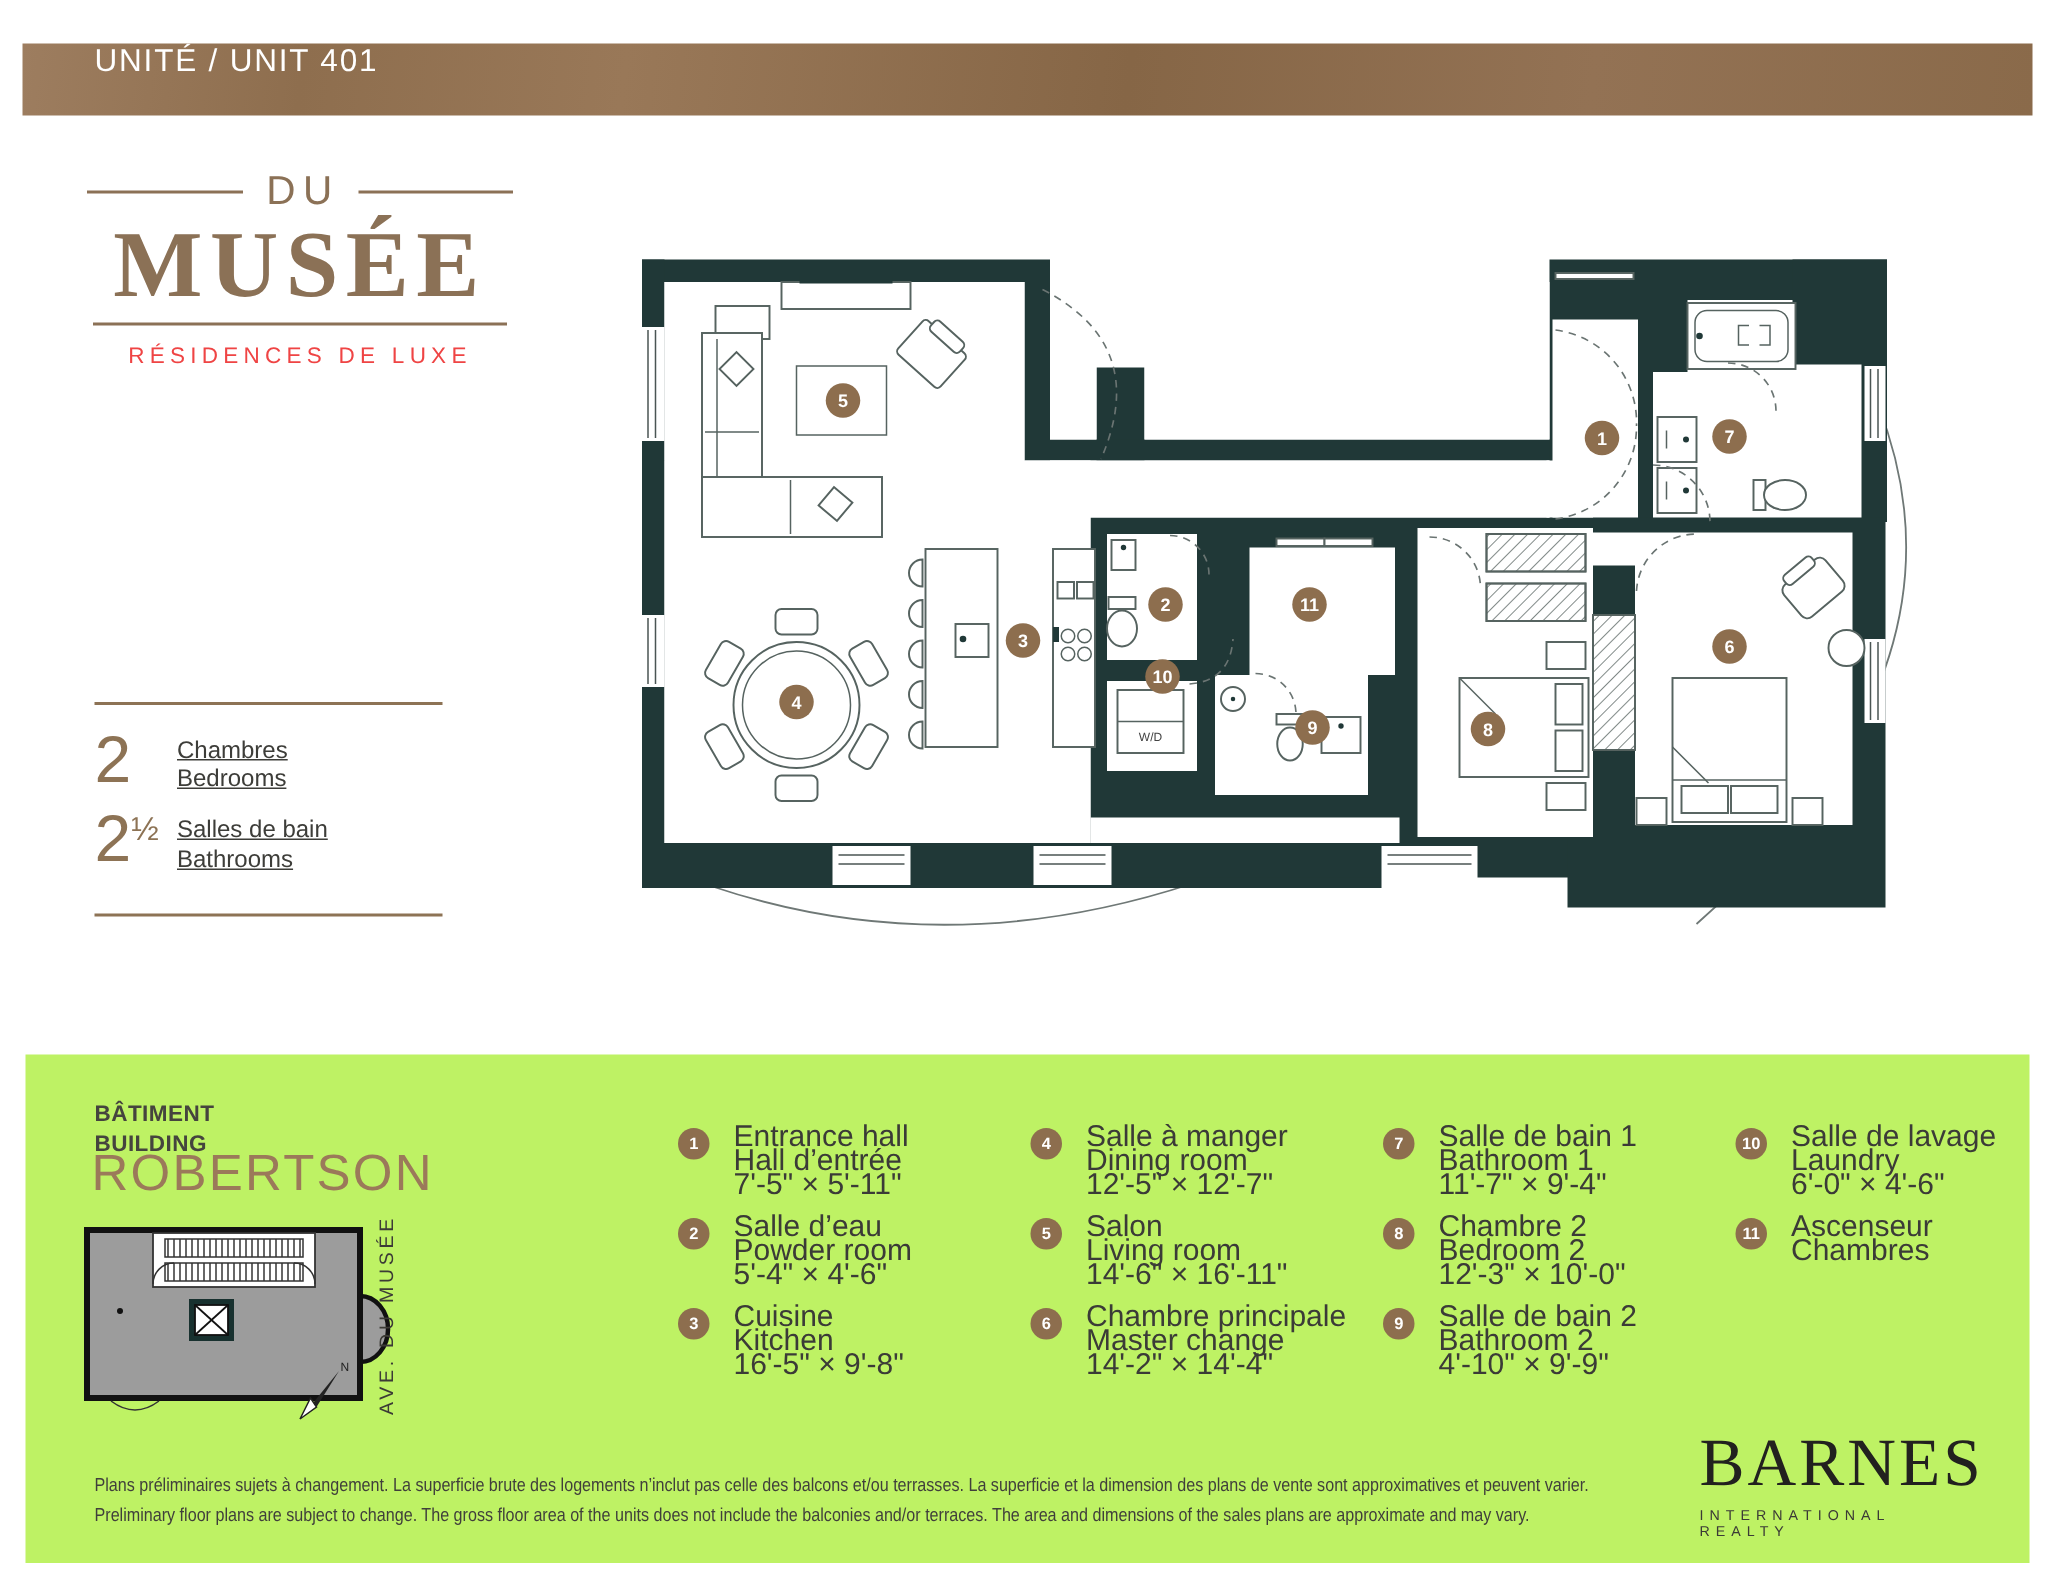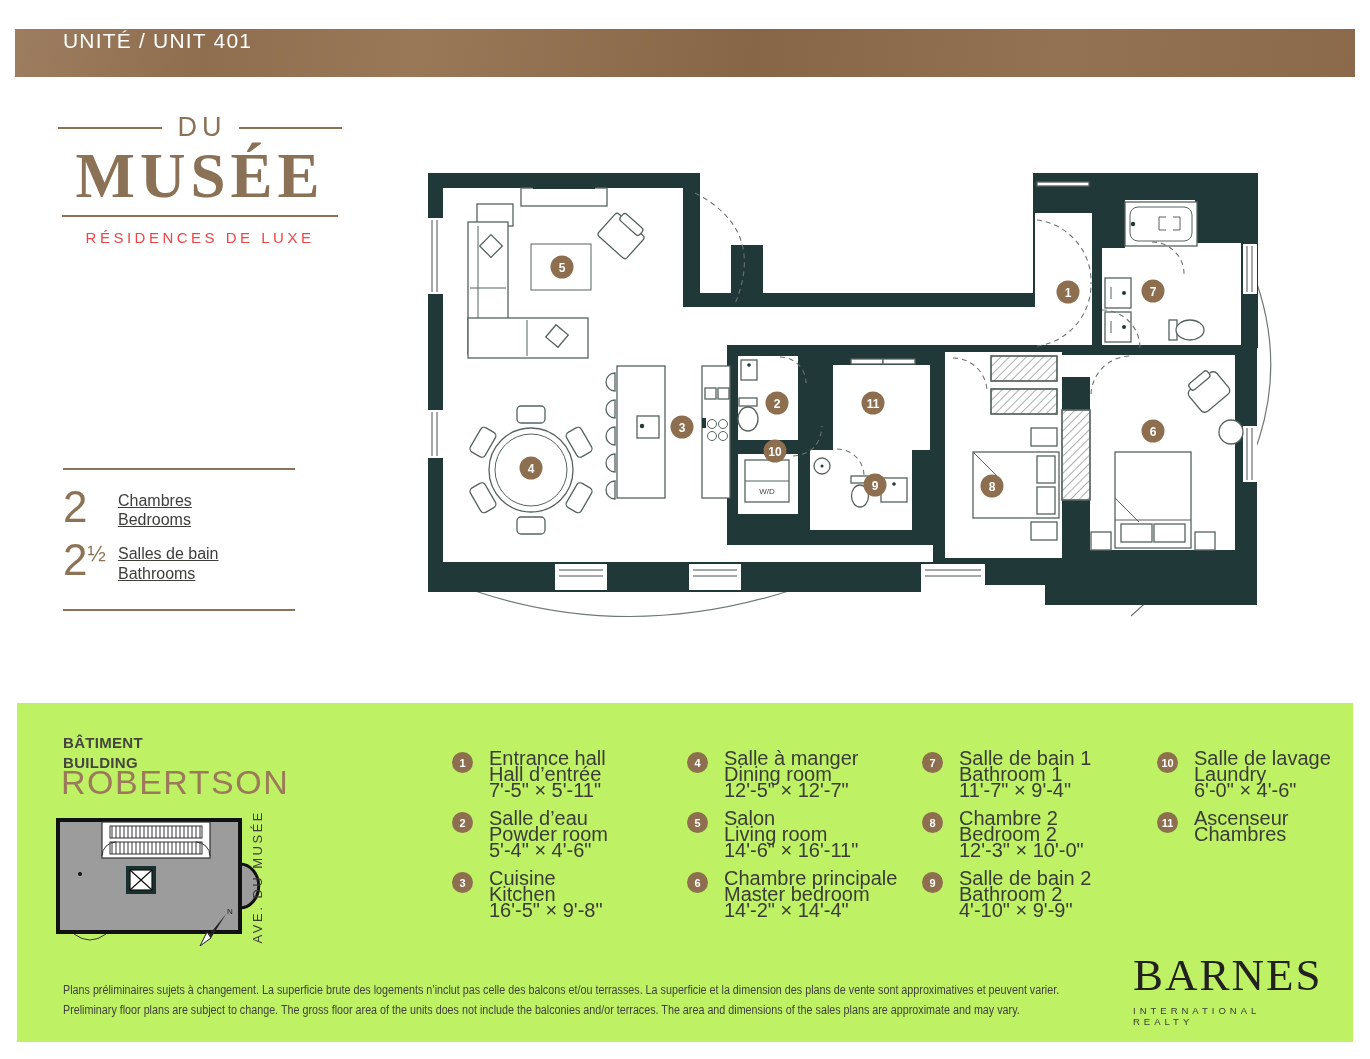--- a/index.html
+++ b/index.html
@@ -419,21 +419,21 @@
             <div class="lines">
               <div>Salon</div>
               <div>Living room</div>
               <div>14'-6" × 16'-11"</div>
             </div>
           </div>
           <div class="legend-item">
             <div class="badge">6</div>
             <div class="lines">
               <div>Chambre principale</div>
-              <div>Master bedroom</div>
+              <div>Master change</div>
               <div>14'-2" × 14'-4"</div>
             </div>
           </div>
         </div>
         <div class="legend-col">
           <div class="legend-item">
             <div class="badge">7</div>
             <div class="lines">
               <div>Salle de bain 1</div>
               <div>Bathroom 1</div>

